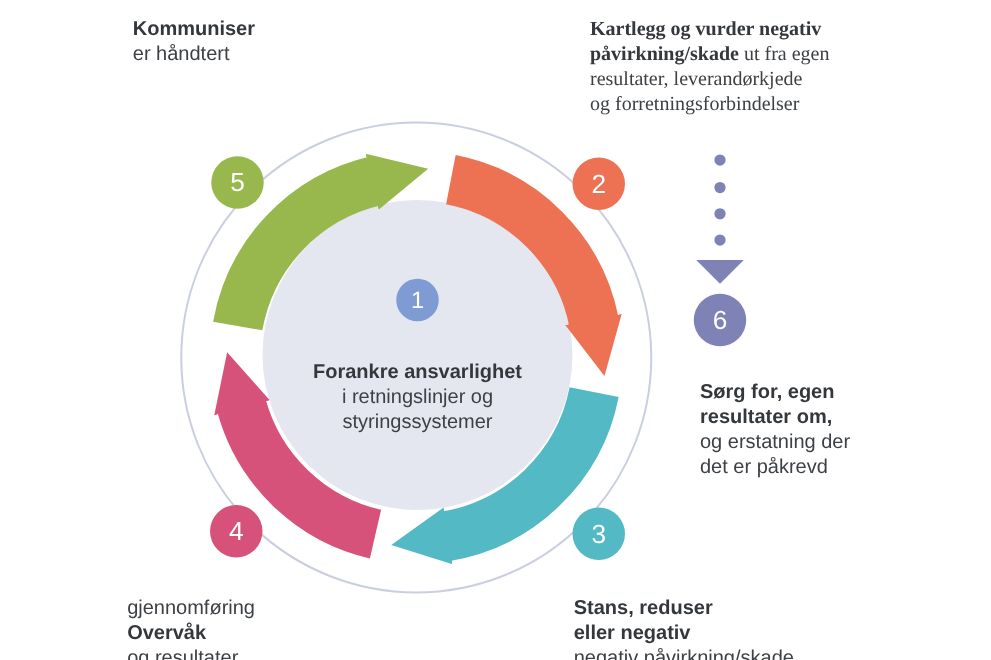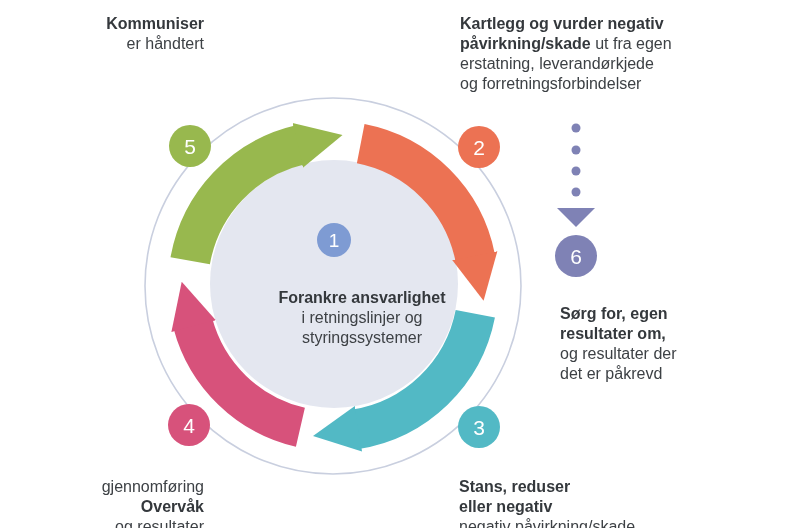--- a/index.html
+++ b/index.html
@@ -4,37 +4,37 @@
 <style>
   html,body{margin:0;padding:0;background:#fff;}
   #stage{
     position:relative;width:793px;height:528px;overflow:hidden;
     font-family:"Liberation Sans", sans-serif;
     color:#3d4145;background:#fff;
   }
   svg{position:absolute;left:0;top:0;}
   .txt{position:absolute;font-size:16px;line-height:20px;white-space:nowrap;}
   .txt b{font-weight:bold;color:#34383c;}
-  .ta-r{text-align:right;}
+  .ta-r{}
   .ta-l{text-align:left;}
   .ta-c{text-align:center;}
   .badge{
     position:absolute;border-radius:50%;color:#fff;
     display:flex;align-items:center;justify-content:center;
     font-size:21px;line-height:1;
   }
   .badge.big{width:42px;height:42px;}
   .badge.small{width:34px;height:34px;font-size:19px;}
   .bg-green{background:#98b84e;}
   .bg-orange{background:#ec7253;}
   .bg-teal{background:#52b9c5;}
   .bg-pink{background:#d7527b;}
   .bg-purple{background:#7f82b5;}
   .bg-blue{background:#7e9bd3;}
-  #center-text{left:334px;top:288px;transform:translateX(-50%);margin-left:28px;}
+  #center-text{left:334px;top:288px;transform:translateX(-50%);}
 </style>
 </head>
 <body>
 
 <div id="stage">
 
   <svg width="793" height="528" viewBox="0 0 793 528">
     <defs>
       <marker id="ah-green" viewBox="0 0 10 10" refX="0.6" refY="5" markerWidth="46" markerHeight="62" orient="auto" markerUnits="userSpaceOnUse">
         <polygon points="0,0 10,5 0,10" fill="#98b84e"></polygon>
@@ -91,31 +91,31 @@
     <div><b>Forankre ansvarlighet</b></div>
     <div>i retningslinjer og</div>
     <div>styringssystemer</div>
   </div>
 
   <div class="txt ta-r" style="right:589px;top:14px;">
     <div><b>Kommuniser</b></div>
     <div>er håndtert</div>
   </div>
 
-  <div class="txt ta-l" style="left:460px;top:14px;">
+  <div class="txt ta-l" style="left:472px;top:14px;font-family:Liberation Serif, serif;">
     <div><b>Kartlegg og vurder negativ</b></div>
     <div><b>påvirkning/skade</b><span> ut fra egen</span></div>
-    <div>erstatning, leverandørkjede</div>
+    <div>resultater, leverandørkjede</div>
     <div>og forretningsforbindelser</div>
   </div>
 
   <div class="txt ta-l" style="left:560px;top:304px;">
     <div><b>Sørg for, egen</b></div>
     <div><b>resultater om,</b></div>
-    <div>og resultater der</div>
+    <div>og erstatning der</div>
     <div>det er påkrevd</div>
   </div>
 
   <div class="txt ta-r" style="right:589px;top:477px;">
     <div>gjennomføring</div>
     <div><b>Overvåk</b></div>
     <div>og resultater</div>
   </div>
 
   <div class="txt ta-l" style="left:459px;top:477px;">

